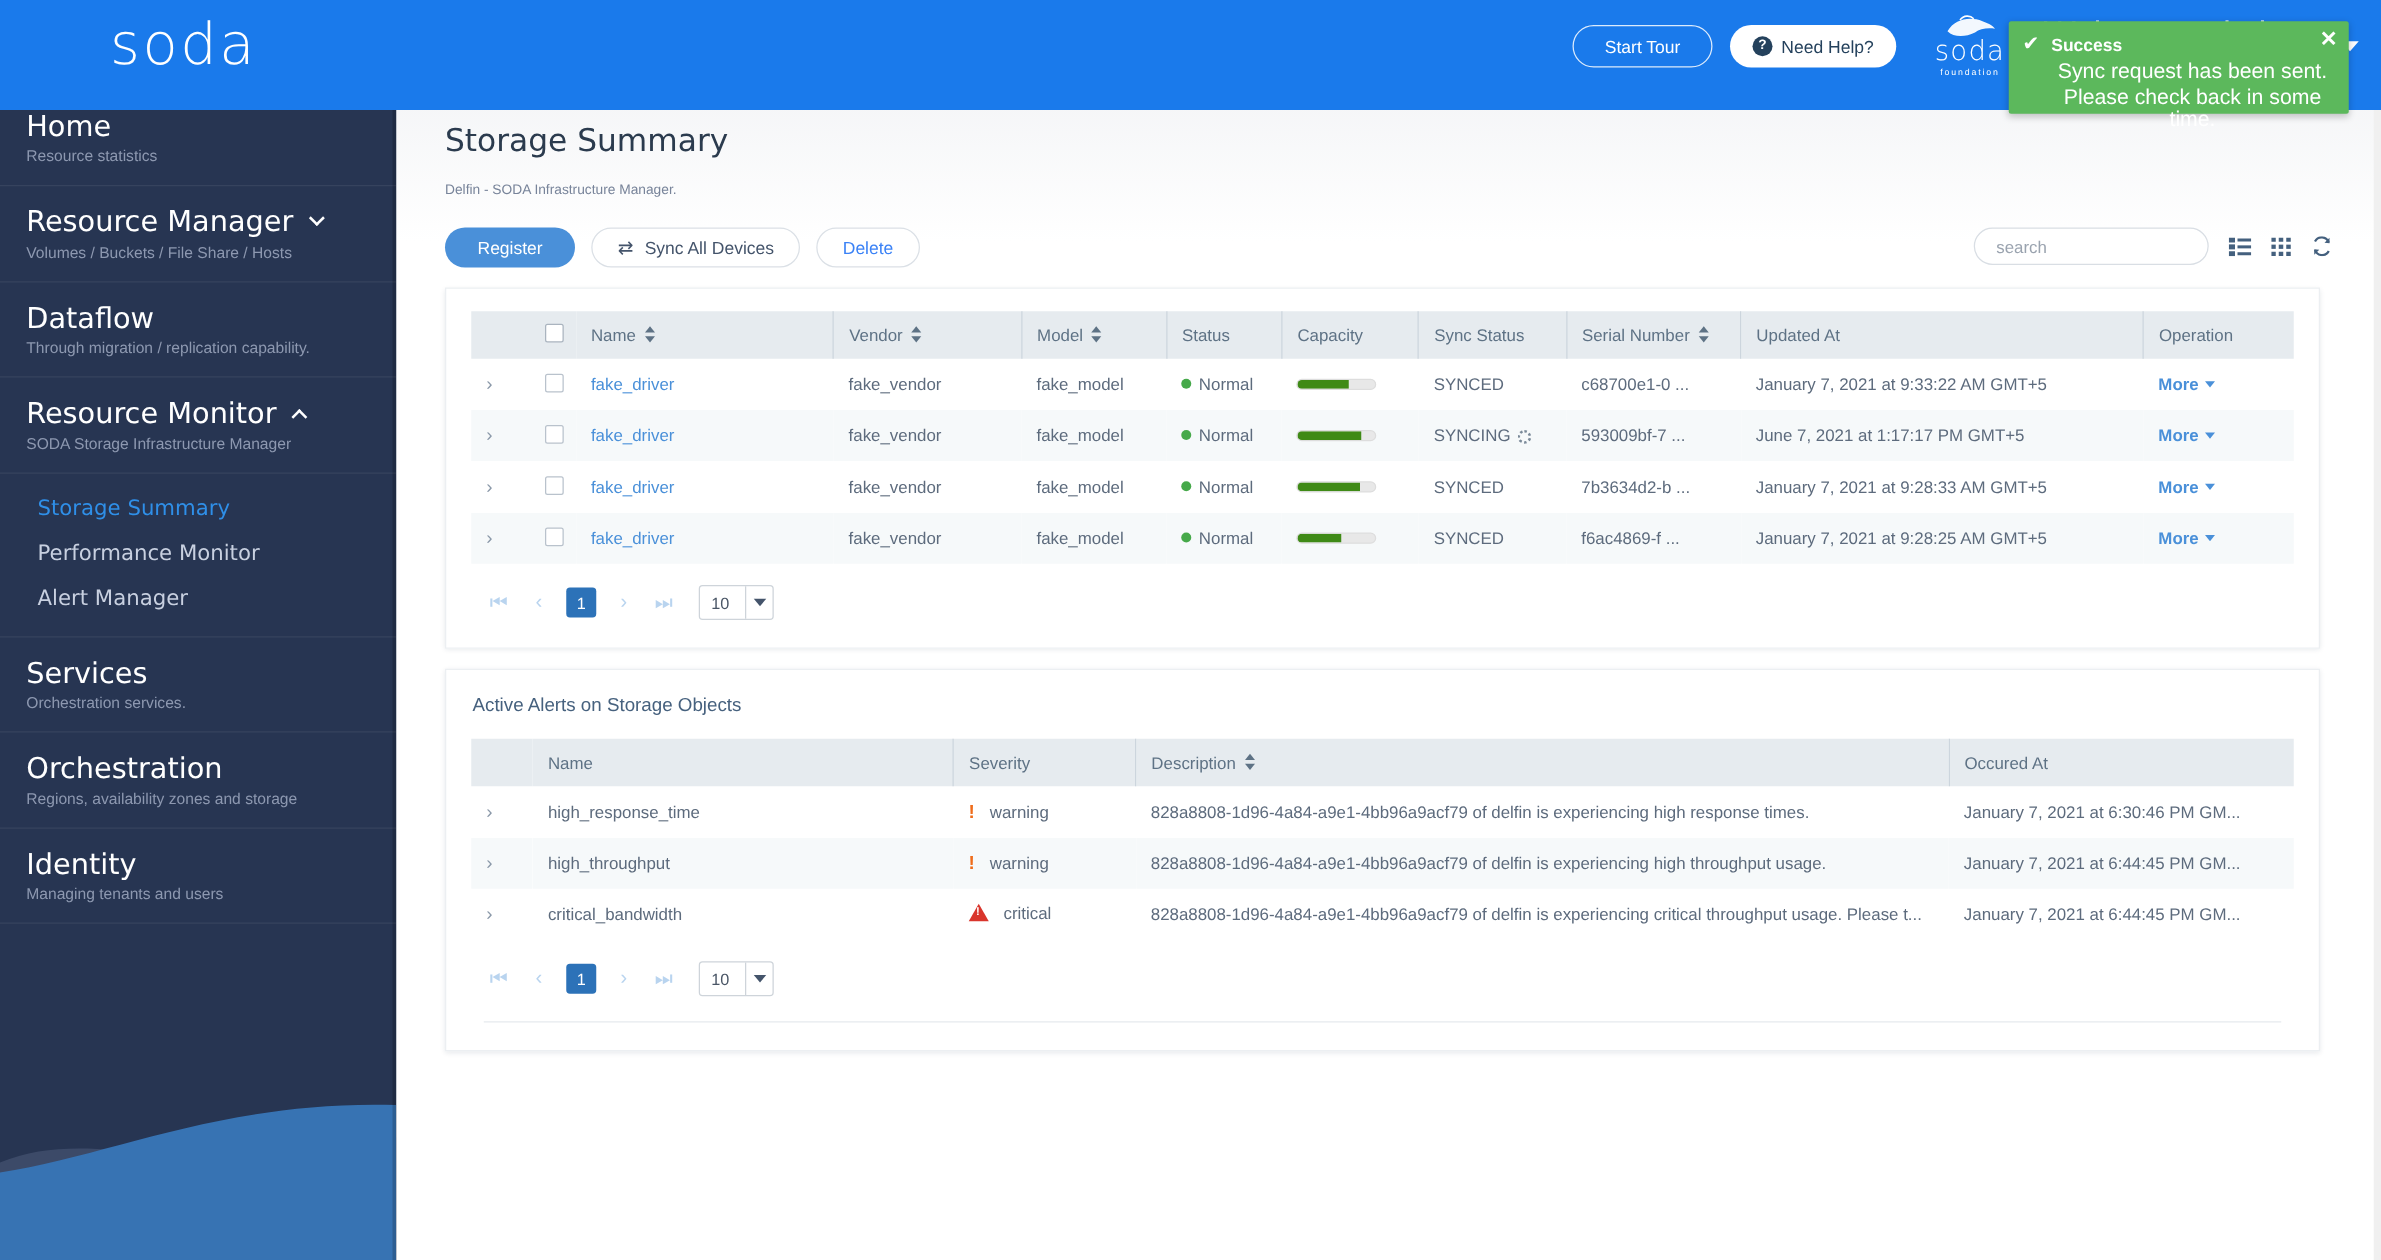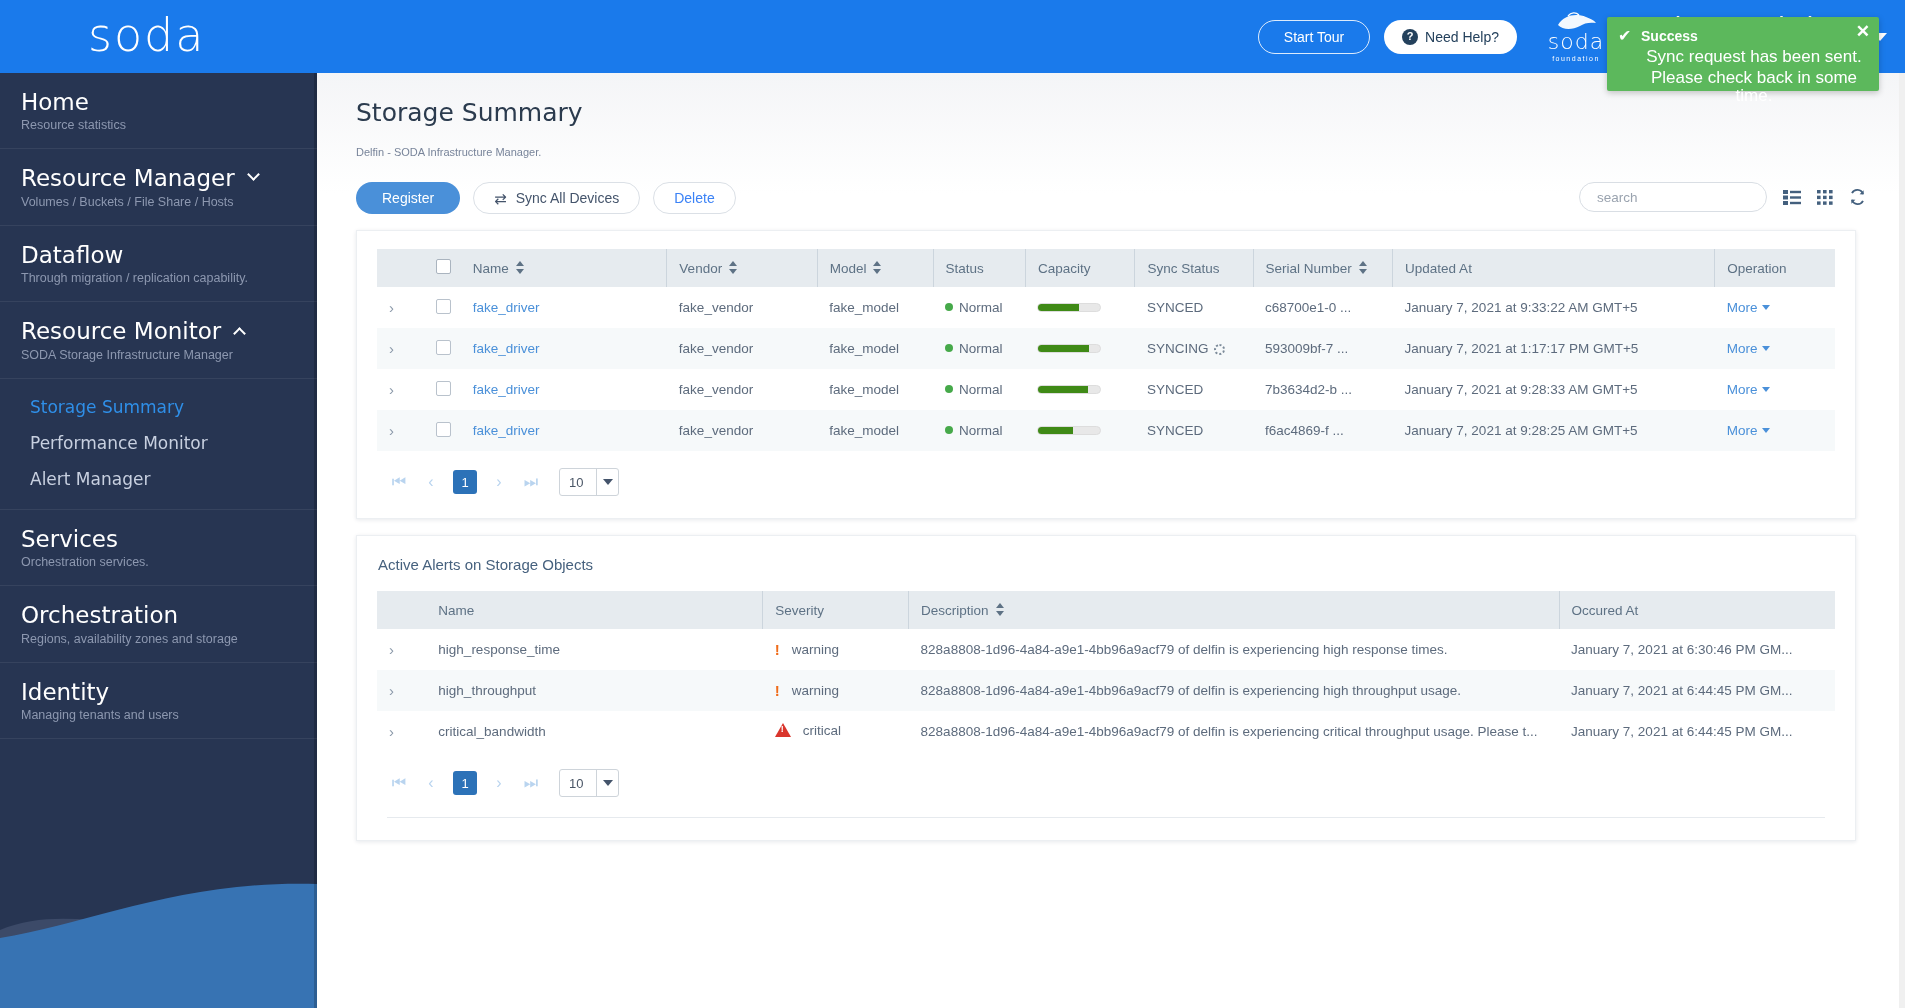--- a/index.html
+++ b/index.html
@@ -13,21 +13,21 @@
   }
   #app {
     position: relative;
     width: 1905px; height: 1008px;
     background: #ffffff;
   }
 
   
   .topbar {
     position: absolute; left: 0; top: 0;
-    width: 1905px; height: 73px;
+    width: 1905px; height: 88px;
     background: #1a7aeb;
     z-index: 40;
   }
   .brand {
     position: absolute; left: 88px; top: 8px;
     color: #fff;
     font-size: 46px;
     font-weight: 300;
     letter-spacing: 2px;
     font-family: "DejaVu Sans", sans-serif;
@@ -313,21 +313,21 @@
   .capbar > span { display: block; height: 100%; background: #3f8a16; }
   .spinner {
     display: inline-block; margin-left: 6px;
     width: 11px; height: 11px;
     border: 2px dotted #7b8a99;
     border-radius: 50%;
     position: relative; top: 2px;
   }
   .more {
     color: #4a90d9; cursor: pointer;
-    display: inline-flex; align-items: center; gap: 5px;
+    display: inline-flex; align-items: center; gap: 5px; font-weight: bold;
   }
   .caret-sm {
     width: 0; height: 0;
     border-left: 4.5px solid transparent;
     border-right: 4.5px solid transparent;
     border-top: 5.5px solid #4a90d9;
   }
 
   
   .pager {
@@ -608,21 +608,21 @@
             <tr class="alt">
               <td><span class="row-exp">›</span></td>
               <td><span class="cbox"></span></td>
               <td><span class="link">fake_driver</span></td>
               <td>fake_vendor</td>
               <td>fake_model</td>
               <td><span class="dot"></span>Normal</td>
               <td><span class="capbar"><span style="width:82%"></span></span></td>
               <td>SYNCING<span class="spinner"></span></td>
               <td>593009bf-7 ...</td>
-              <td>January 7, 2021 at 1:17:17 PM GMT+5</td>
+              <td>June 7, 2021 at 1:17:17 PM GMT+5</td>
               <td><span class="more">More<span class="caret-sm"></span></span></td>
             </tr>
             <tr class="">
               <td><span class="row-exp">›</span></td>
               <td><span class="cbox"></span></td>
               <td><span class="link">fake_driver</span></td>
               <td>fake_vendor</td>
               <td>fake_model</td>
               <td><span class="dot"></span>Normal</td>
               <td><span class="capbar"><span style="width:80%"></span></span></td>

